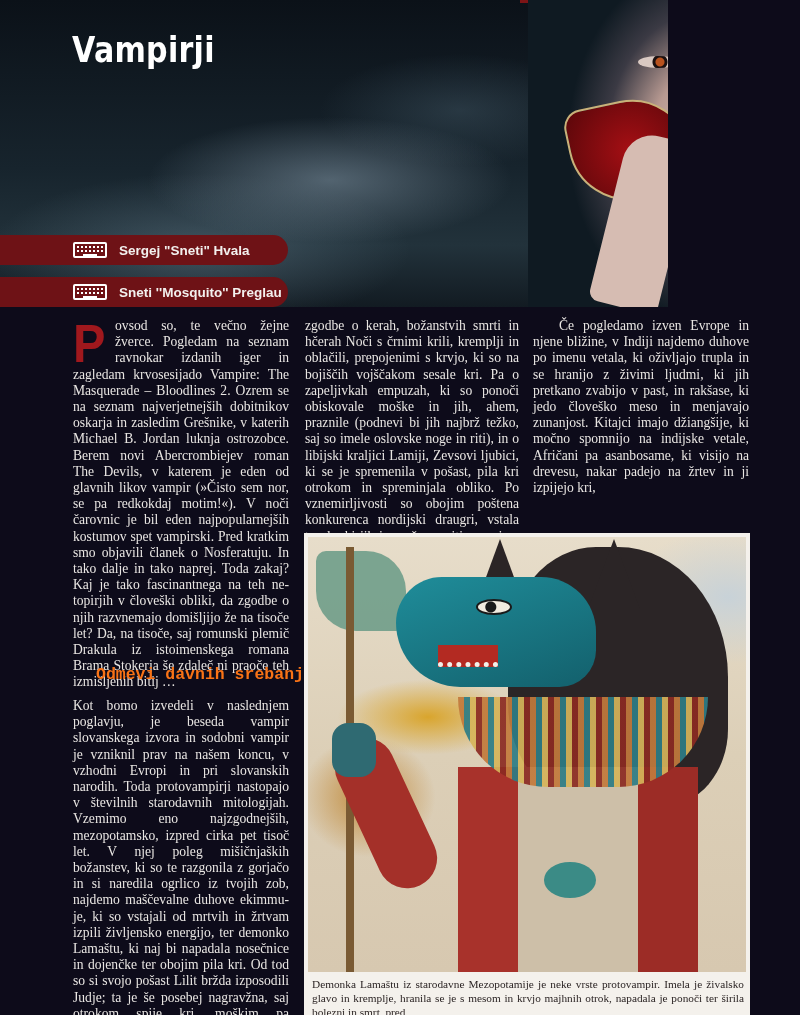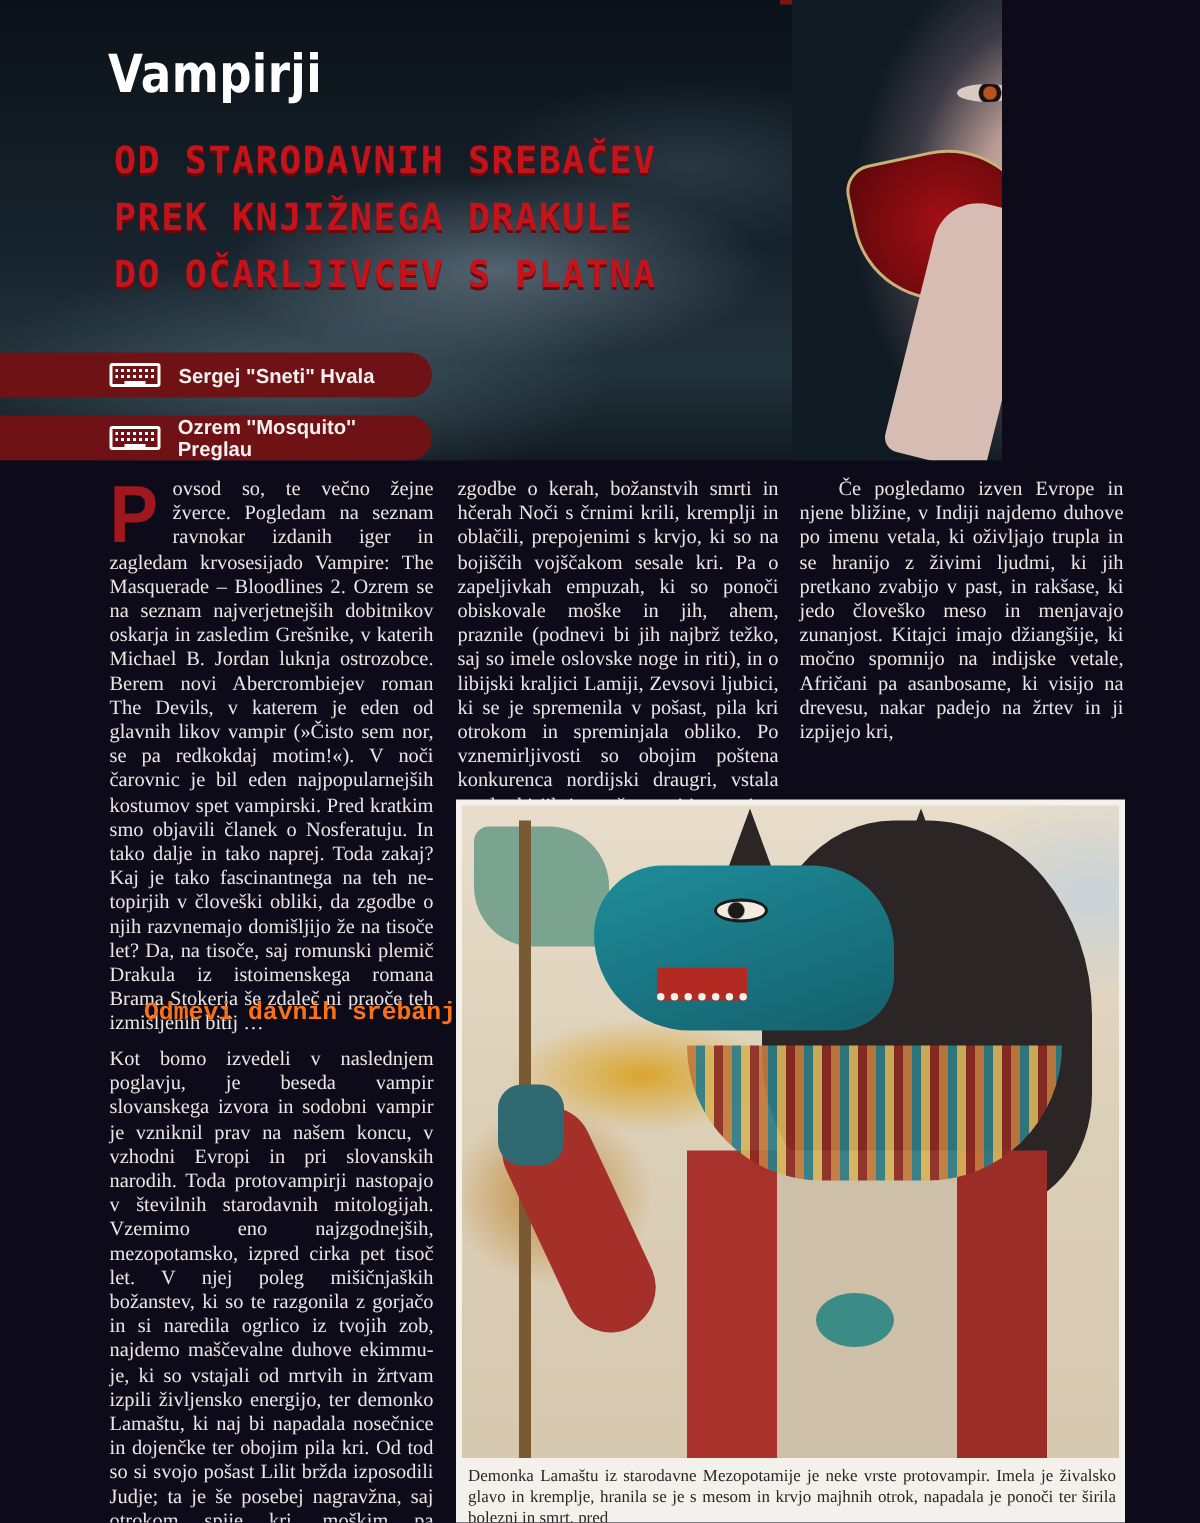--- a/index.html
+++ b/index.html
@@ -84,33 +84,28 @@
     <div class="collar"></div>
     <div class="hand"></div>
     <div class="eye-l"></div>
     <div class="eye-r"></div>
     <div class="lips"></div>
     <div class="gem"></div>
     <div class="beads"></div>
   </div>
 
   <h1 class="title">Vampirji</h1>
-  <div class="subtitle">
-    <div>Od starodavnih srebačev</div>
-    <div>prek knjižnega Drakule</div>
-    <div>do očarljivcev s platna</div>
-  </div>
 
   <div class="author-pill a1">
     <span class="kbd-icon"></span>
     <span class="author-name">Sergej "Sneti" Hvala</span>
   </div>
   <div class="author-pill a2">
     <span class="kbd-icon"></span>
-    <span class="author-name">Ozrem ''Mosquito'' Preglau</span>
+    <span class="author-name">Sneti ''Mosquito'' Preglau</span>
   </div>
 </div>
 
 <div class="col col1">
   <span class="dropcap">P</span>
   <span>ovsod so, te večno žejne žverce. Pogledam na seznam ravnokar iz­danih iger in zagledam krvosesijado Vampire: The Masquerade – Bloodlines 2. Ozrem se na seznam najverjetnejših dobi­tnikov oskarja in zasledim Grešnike, v ka­terih Michael B. Jordan luknja ostrozobce. Berem novi Abercrombiejev roman The Devils, v katerem je eden od glavnih likov vampir (»Čisto sem nor, se pa redkokdaj motim!«). V noči čarovnic je bil eden naj­popularnejših kostumov spet vampirski. Pred kratkim smo objavili članek o Nos­feratuju. In tako dalje in tako naprej. Toda zakaj? Kaj je tako fascinantnega na teh ne­topirjih v človeški obliki, da zgodbe o njih razvnemajo domišljijo že na tisoče let? Da, na tisoče, saj romunski plemič Drakula iz istoimenskega romana Brama Stokerja še zdaleč ni praoče teh izmišljenih bitij …</span>
 </div>
 
 <h2 class="section-heading">Odmevi davnih srebanj</h2>
 

